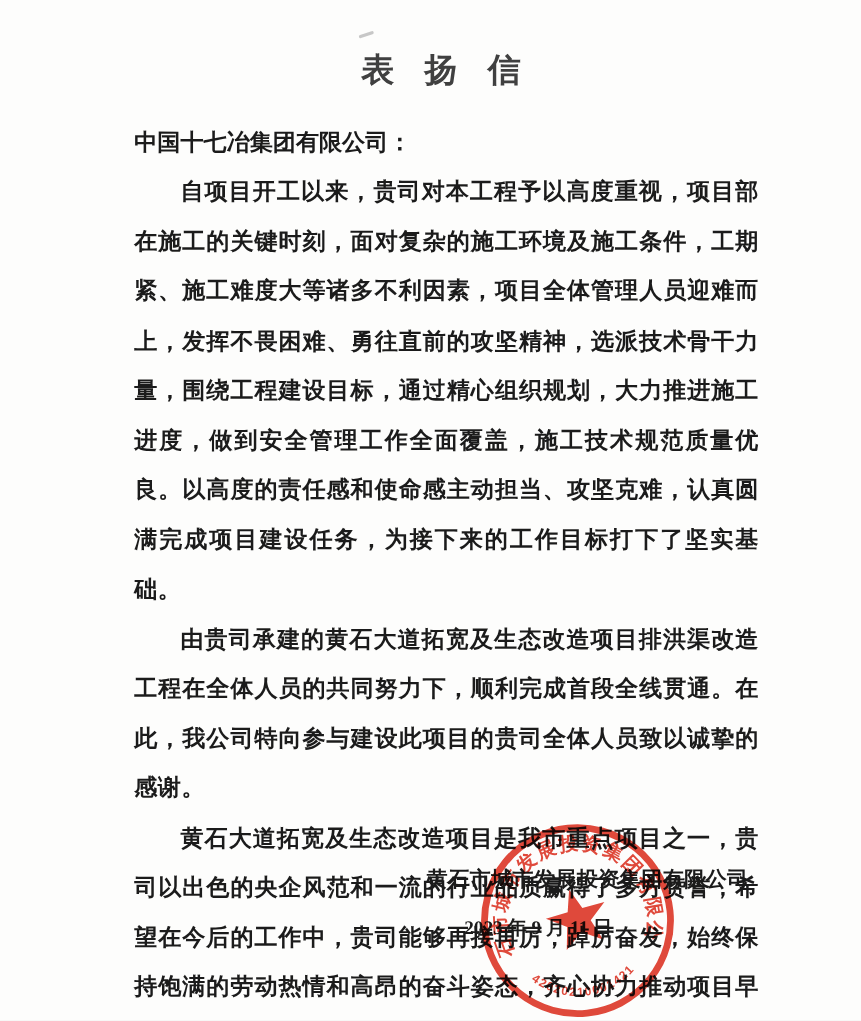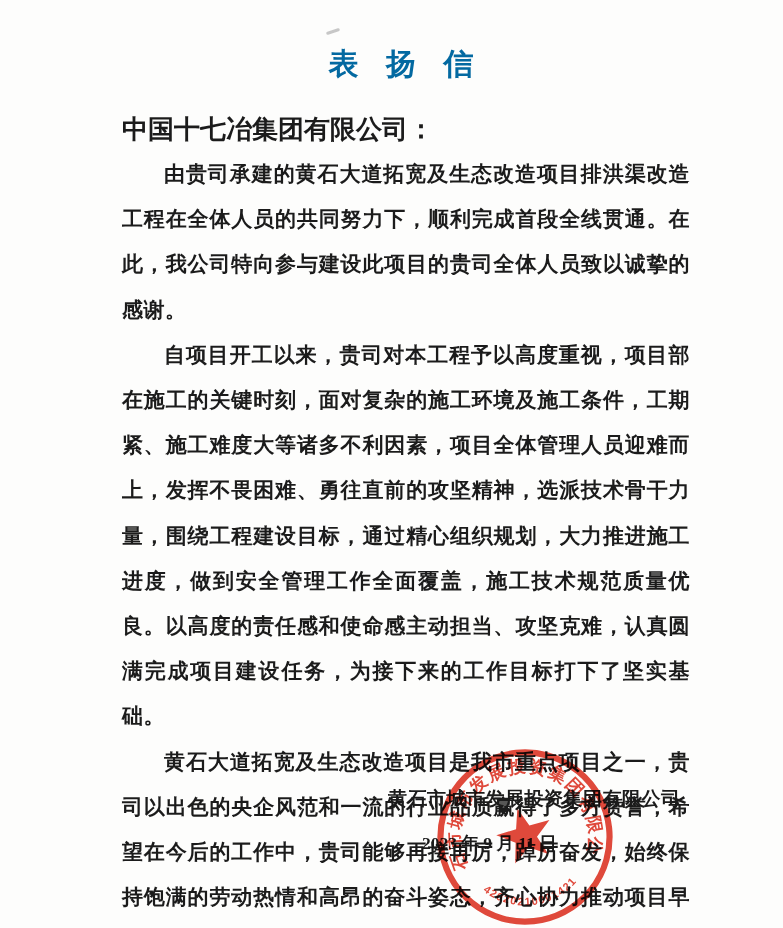--- a/index.html
+++ b/index.html
@@ -21,24 +21,24 @@
     top:36px;
     left:122px;
     width:568px;
   }
   .title {
     text-align:center;
     font-size:30px;
     font-weight:bold;
     letter-spacing:10px;
     margin:8px 0 22px 0;
-    color:#0369a1;
+    color:#404040;
   }
   .salutation {
-    font-size:26px;
+    font-size:21px;
     font-weight:600;
     line-height:45px;
     text-align:left;
   }
   .para {
     font-size:21px;
     font-weight:600;
     line-height:45.2px;
     text-align:justify;
     text-indent:2em;
@@ -92,22 +92,22 @@
 </head>
 <body>
 
 <div class="page">
 
   <div class="scan-artifact"></div>
 
   <div class="content">
     <div class="title">表 扬 信</div>
     <div class="salutation">中国十七冶集团有限公司：</div>
+    <p class="para">自项目开工以来，贵司对本工程予以高度重视，项目部在施工的关键时刻，面对复杂的施工环境及施工条件，工期紧、施工难度大等诸多不利因素，项目全体管理人员迎难而上，发挥不畏困难、勇往直前的攻坚精神，选派技术骨干力量，围绕工程建设目标，通过精心组织规划，大力推进施工进度，做到安全管理工作全面覆盖，施工技术规范质量优良。以高度的责任感和使命感主动担当、攻坚克难，认真圆满完成项目建设任务，为接下来的工作目标打下了坚实基础。</p>
     <p class="para">由贵司承建的黄石大道拓宽及生态改造项目排洪渠改造工程在全体人员的共同努力下，顺利完成首段全线贯通。在此，我公司特向参与建设此项目的贵司全体人员致以诚挚的感谢。</p>
-    <p class="para">自项目开工以来，贵司对本工程予以高度重视，项目部在施工的关键时刻，面对复杂的施工环境及施工条件，工期紧、施工难度大等诸多不利因素，项目全体管理人员迎难而上，发挥不畏困难、勇往直前的攻坚精神，选派技术骨干力量，围绕工程建设目标，通过精心组织规划，大力推进施工进度，做到安全管理工作全面覆盖，施工技术规范质量优良。以高度的责任感和使命感主动担当、攻坚克难，认真圆满完成项目建设任务，为接下来的工作目标打下了坚实基础。</p>
     <p class="para">黄石大道拓宽及生态改造项目是我市重点项目之一，贵司以出色的央企风范和一流的行业品质赢得了多方赞誉，希望在今后的工作中，贵司能够再接再厉，踔厉奋发，始终保持饱满的劳动热情和高昂的奋斗姿态，齐心协力推动项目早日竣工，发挥效益，成为区域亮点。</p>
 
   </div>
 
   <div class="signature-block">
     <div class="signature-company">黄石市城市发展投资集团有限公司</div>
     <div class="signature-date">2023 年 9 月 11 日</div>
   </div>
 
   <div class="seal">

